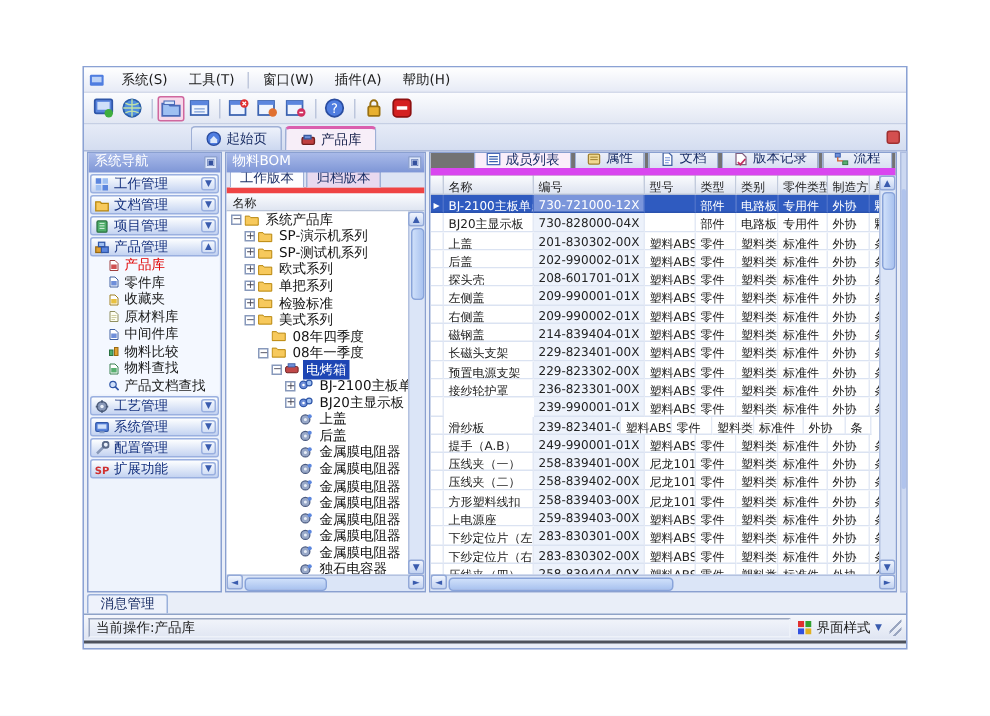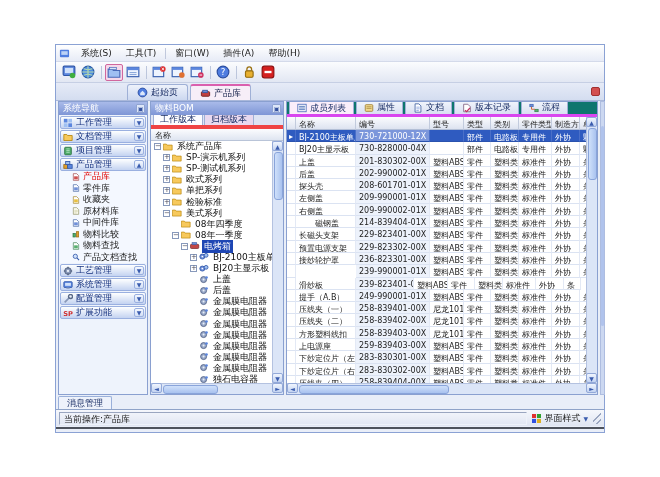--- a/index.html
+++ b/index.html
@@ -87,22 +87,22 @@
     border:1px solid #93a9d8; border-radius:2px; font-size:6px; color:#3a5cae; text-align:center; line-height:9px; }
   .vsb .thumb { position:absolute; left:1px; width:9px; background:linear-gradient(90deg,#cfe0fa,#a9c2ef);
     border:1px solid #89a4da; border-radius:3px; }
   .hsb { position:absolute; left:0; right:0; bottom:0; height:11px; background:#dbe5f7; border-top:1px solid #b4c2e0; }
   .hsb .thumb { position:absolute; top:1px; height:9px; background:linear-gradient(#cfe0fa,#a9c2ef);
     border:1px solid #89a4da; border-radius:3px; }
 
   
   #members { position:absolute; left:230px; top:56px; width:312px; height:294px;
     border:1px solid #8aa0d0; background:#ffffff; overflow:hidden; }
-  #member-tabs { height:15px; background:#0f766e; display:flex; align-items:flex-end; padding-left:2px;
-    border-bottom:3px solid #d946ef; }
+  #member-tabs { height:15px; background:#737373; display:flex; align-items:flex-end; padding-left:2px;
+    border-bottom:5px solid #d946ef;justify-content:flex-end; }
   .m-tab { height:14px; display:flex; align-items:center; gap:3px; font-size:9px; color:#1b2f66;
     padding:0 7px; border:1px solid #9fb0d6; border-bottom:none; border-radius:2px 2px 0 0;
     background:linear-gradient(#f2f5fc,#d8e0f2); margin-right:2px; }
   .m-tab.active { background:#faeefa; border-top:2px solid #da5fae; }
   .m-tab svg { width:10px; height:10px; }
   #grid { position:absolute; left:0; top:15px; right:11px; bottom:11px; overflow:hidden; }
   .g-head { display:flex; height:13px; }
   .g-hcell { background:linear-gradient(#fbfcfe,#dde3f0); border-right:1px solid #c2cbdd;
     border-bottom:1px solid #b3bfd6; font-size:8px; color:#222; padding:2px 0 0 3px;
     overflow:hidden; white-space:nowrap; flex:none; }
@@ -732,21 +732,21 @@
             <div class="g-cell code" style="width: 74px;">209-990002-01X</div>
             <div class="g-cell" style="width: 34px;">塑料ABS</div>
             <div class="g-cell" style="width: 27px;">零件</div>
             <div class="g-cell" style="width: 28px;">塑料类</div>
             <div class="g-cell" style="width: 33px;">标准件</div>
             <div class="g-cell" style="width: 28px;">外协</div>
             <div class="g-cell" style="width: 17px;">条</div>
           </div>
           <div class="g-row">
             <div class="g-cell sel-arrow" style="width: 9px;"></div>
-            <div class="g-cell" style="width: 60px; text-align: center;">磁钢盖</div>
+            <div class="g-cell" style="width: 60px;">磁钢盖</div>
             <div class="g-cell code" style="width: 74px;">214-839404-01X</div>
             <div class="g-cell" style="width: 34px;">塑料ABS</div>
             <div class="g-cell" style="width: 27px;">零件</div>
             <div class="g-cell" style="width: 28px;">塑料类</div>
             <div class="g-cell" style="width: 33px;">标准件</div>
             <div class="g-cell" style="width: 28px;">外协</div>
             <div class="g-cell" style="width: 17px;">条</div>
           </div>
           <div class="g-row">
             <div class="g-cell sel-arrow" style="width: 9px;"></div>

